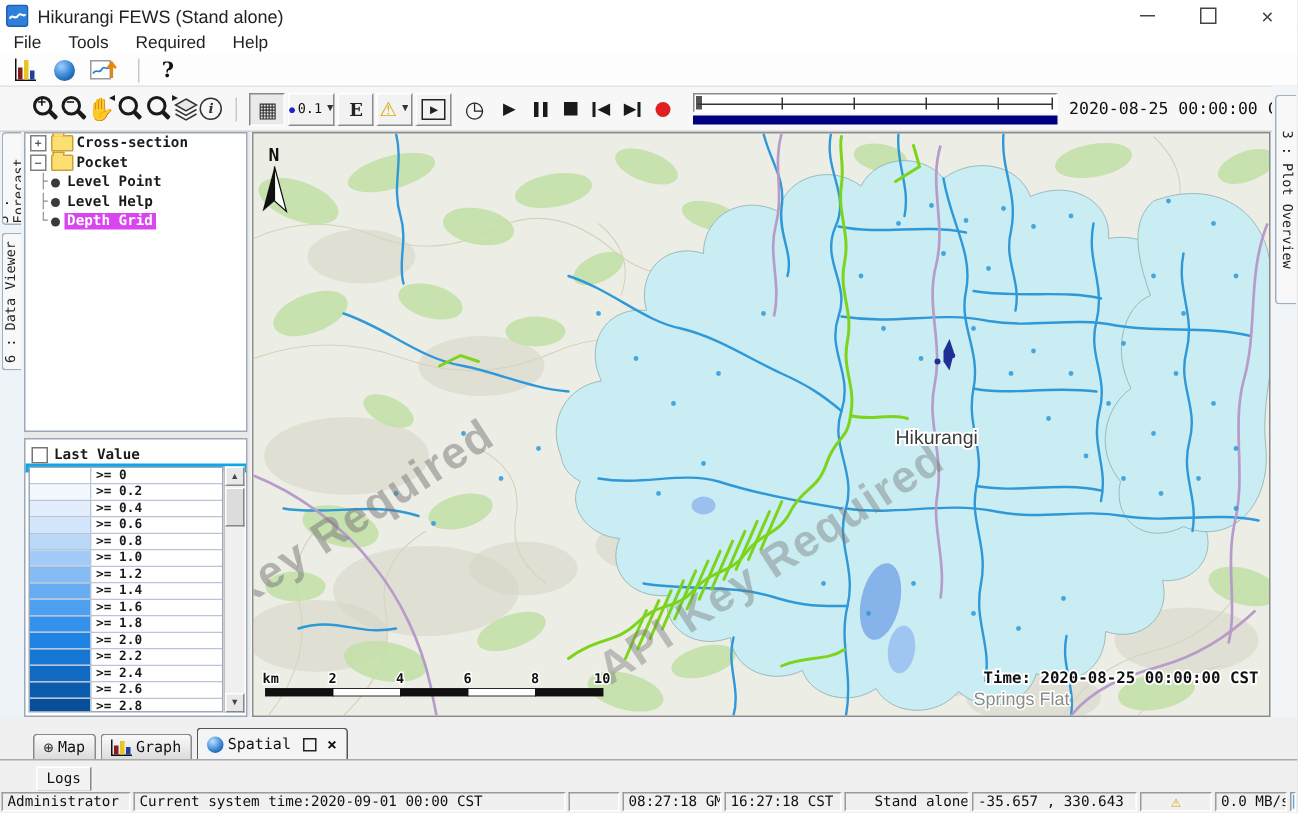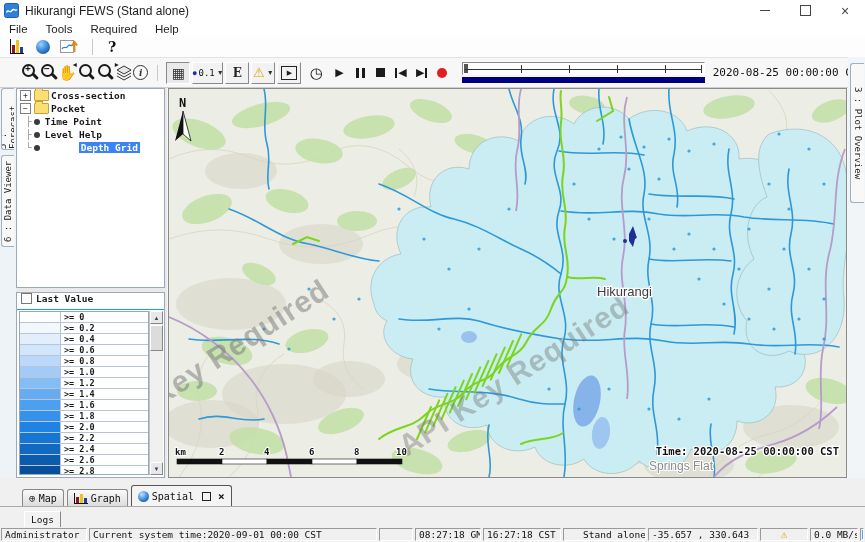--- a/index.html
+++ b/index.html
@@ -97,25 +97,25 @@
   .trow{height:13px;display:flex;align-items:center;white-space:nowrap;}
   .expander{width:9px;height:9px;border:1px solid #808080;background:#fff;margin-left:3px;
             font:8px "DejaVu Sans Mono",monospace;display:flex;align-items:center;justify-content:center;color:#333;box-sizing:content-box;}
   .folder{width:13px;height:9px;background:#fbdf73;border:1px solid #c7a23c;border-radius:1px;
           margin-left:3px;position:relative;}
   .folder::before{content:"";position:absolute;left:0;top:-3px;width:6px;height:2px;
                   background:#fbdf73;border:1px solid #c7a23c;border-bottom:none;}
   .tree-line{color:#909090;margin-left:9px;font-weight:normal;}
   .bullet{width:6px;height:6px;border-radius:50%;background:#3a3a3a;margin:0 3px 0 2px;}
   .tlabel{padding:0 2px;color:#1a1a1a;}
-  .trow.selected .tlabel{background:#3b82f6;color:#fff;margin-left:36px;}
+  .trow.selected .tlabel{background:#d946ef;color:#fff;}
 
   #legendpanel{position:absolute;left:0;top:204px;width:149px;height:186px;background:#fff;
                border:1px solid #9aa8b8;box-sizing:border-box;}
-  #legend-check-row{height:16px;display:flex;align-items:flex-start;border-bottom:1px solid #0ea5e9;}
+  #legend-check-row{height:16px;display:flex;align-items:flex-end;border-bottom:6px solid #0ea5e9;}
   .checkbox{width:9px;height:9px;border:1px solid #777;background:#fff;margin:0 4px 0 4px;}
   #legend-title{font:bold 9.5px "DejaVu Sans Mono",monospace;color:#1a1a1a;}
   #legend-body{position:absolute;left:2px;top:18px;right:15px;bottom:2px;
                border:1px solid #9aa8b8;overflow:hidden;}
   .lg-row{display:flex;height:10px;border-bottom:1px solid #b9c4d6;}
   .lg-swatch{width:40px;border-right:1px solid #b9c4d6;}
   .lg-label{flex:1;font:bold 8.5px "DejaVu Sans Mono",monospace;color:#1a1a1a;
             padding-left:3px;line-height:10px;background:#fff;}
   #legend-scrollbar{position:absolute;right:1px;top:18px;bottom:2px;width:13px;background:#f0f0f0;
                     border-left:1px solid #c0c0c0;}
@@ -341,21 +341,21 @@
         <span class="tlabel">Cross-section</span>
       </div>
       <div class="trow">
         <span class="expander">−</span>
         <span class="folder"></span>
         <span class="tlabel">Pocket</span>
       </div>
       <div class="trow">
         <span class="tree-line">├</span>
         <span class="bullet"></span>
-        <span class="tlabel">Time Point</span>
+        <span class="tlabel">Level Point</span>
       </div>
       <div class="trow">
         <span class="tree-line">├</span>
         <span class="bullet"></span>
         <span class="tlabel">Level Help</span>
       </div>
       <div class="trow selected">
         <span class="tree-line">└</span>
         <span class="bullet"></span>
         <span class="tlabel">Depth Grid</span>

